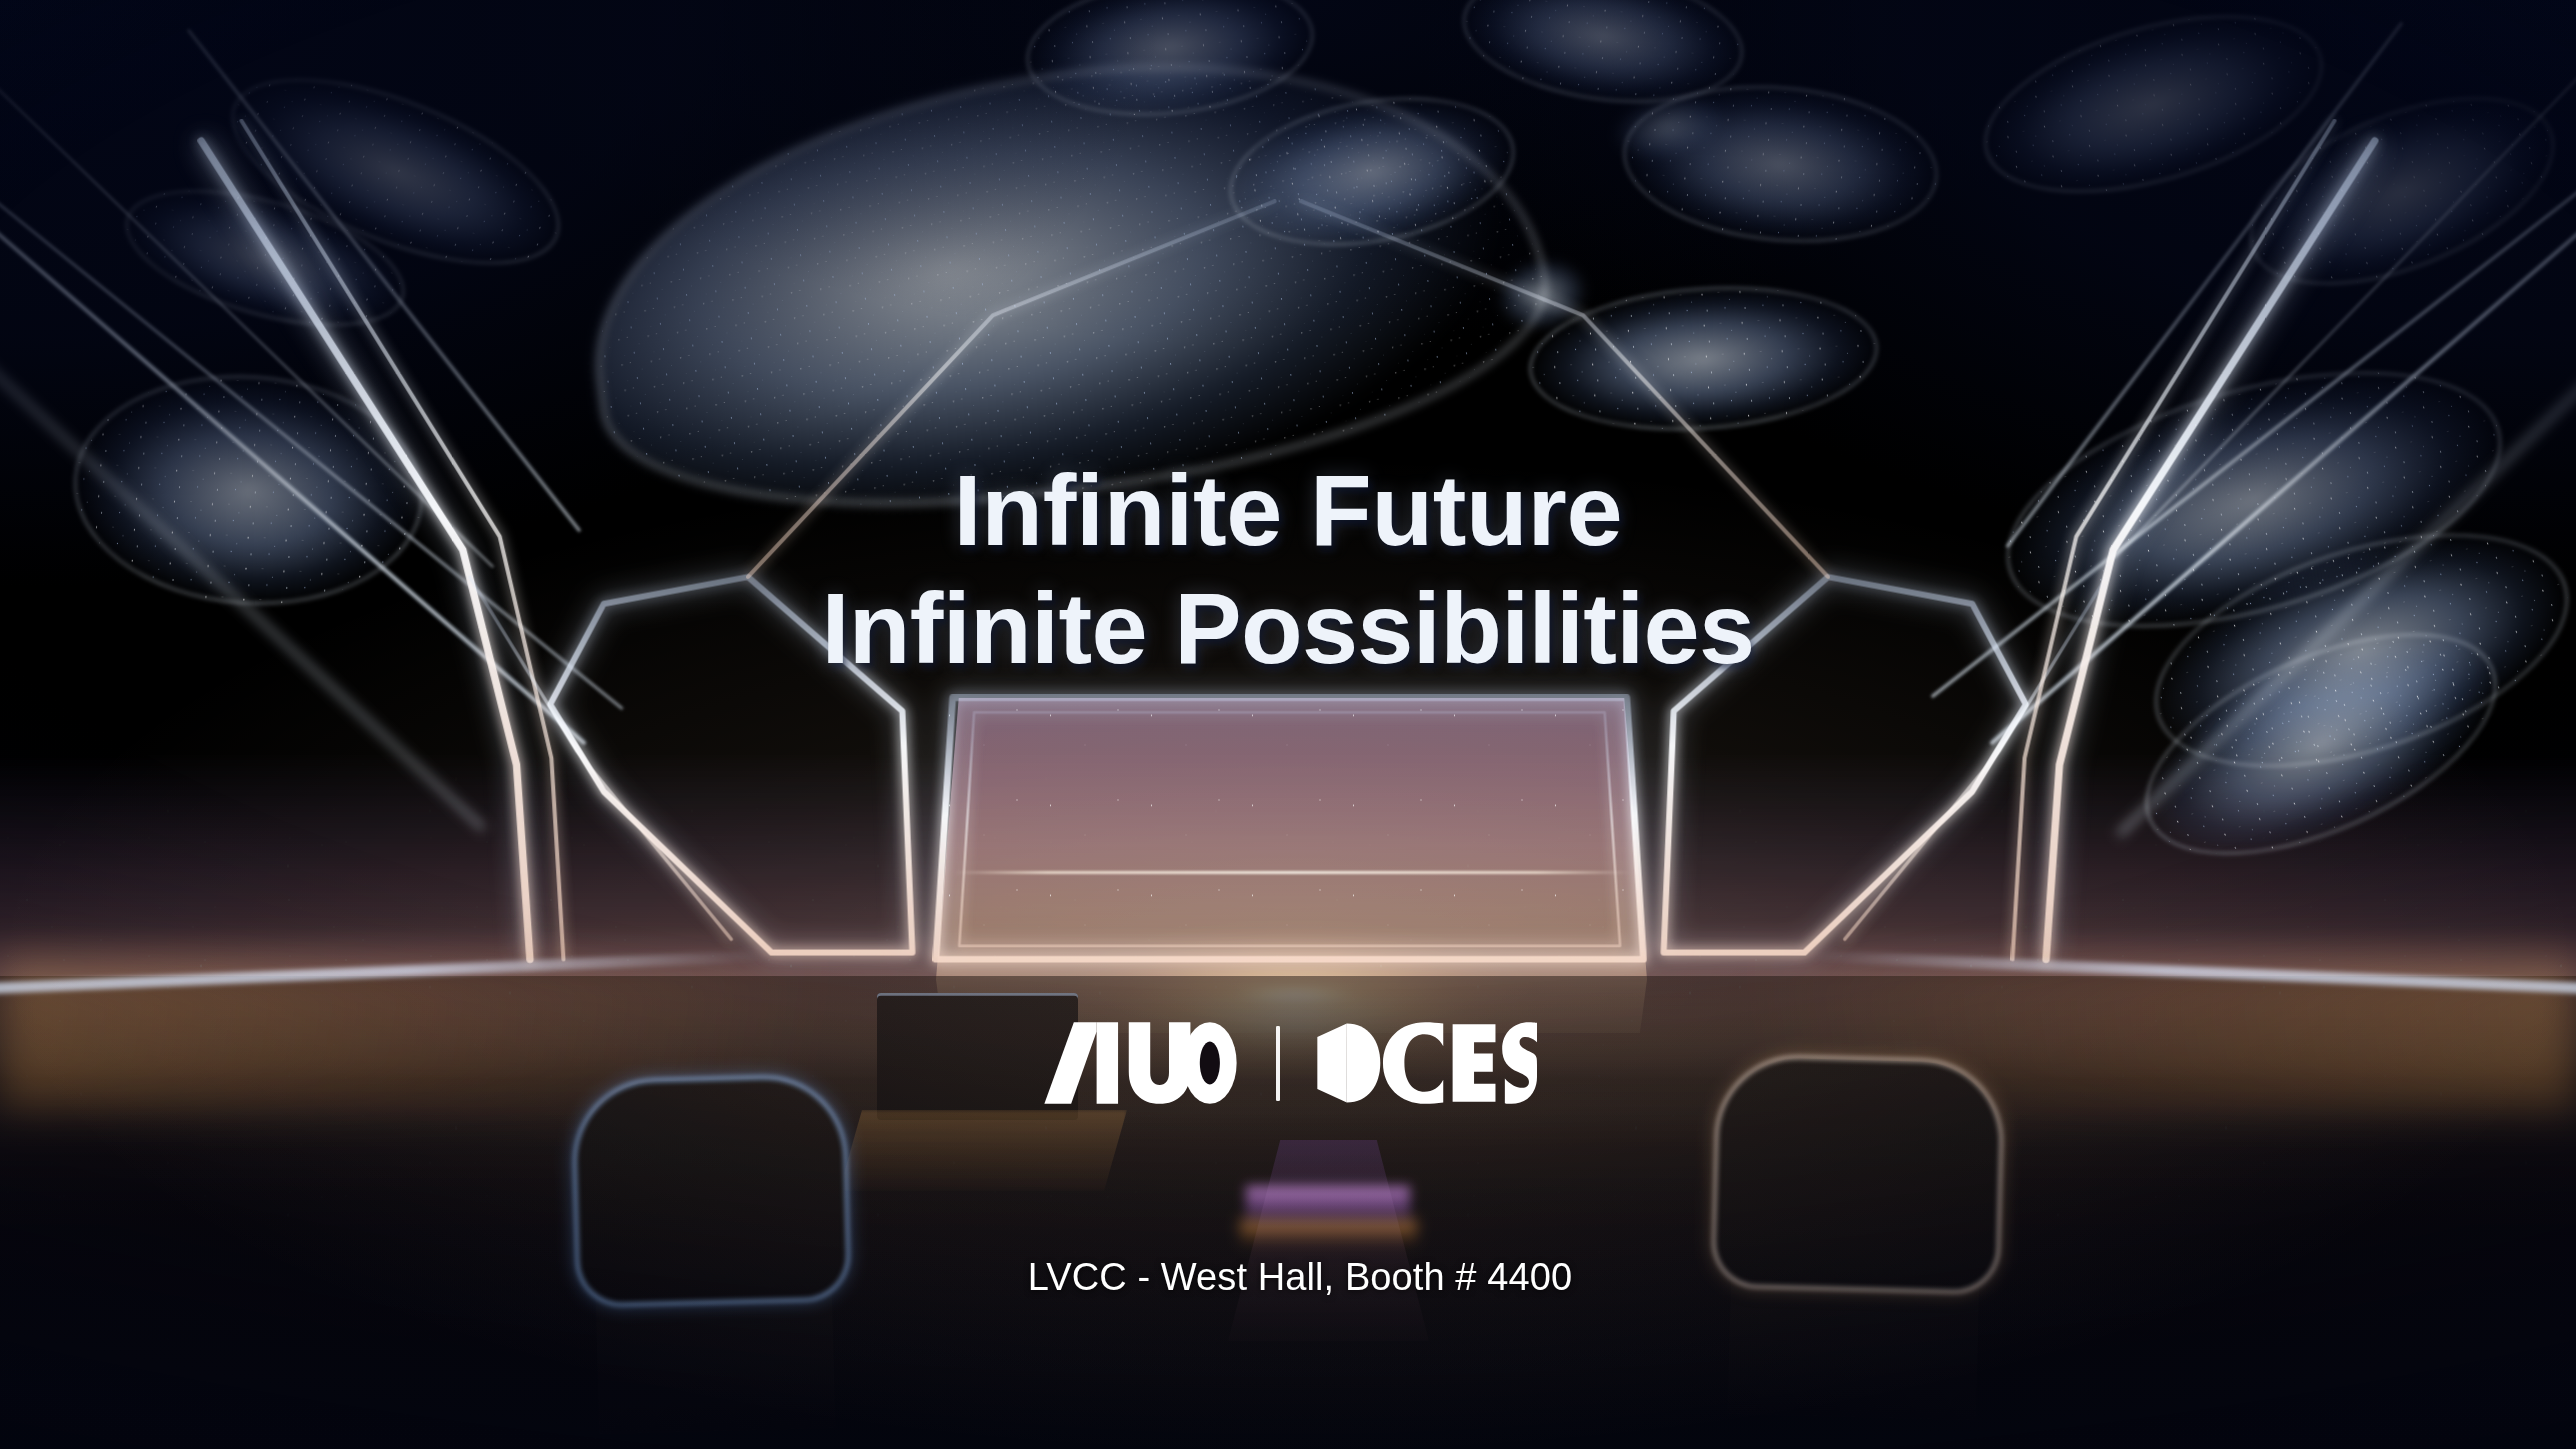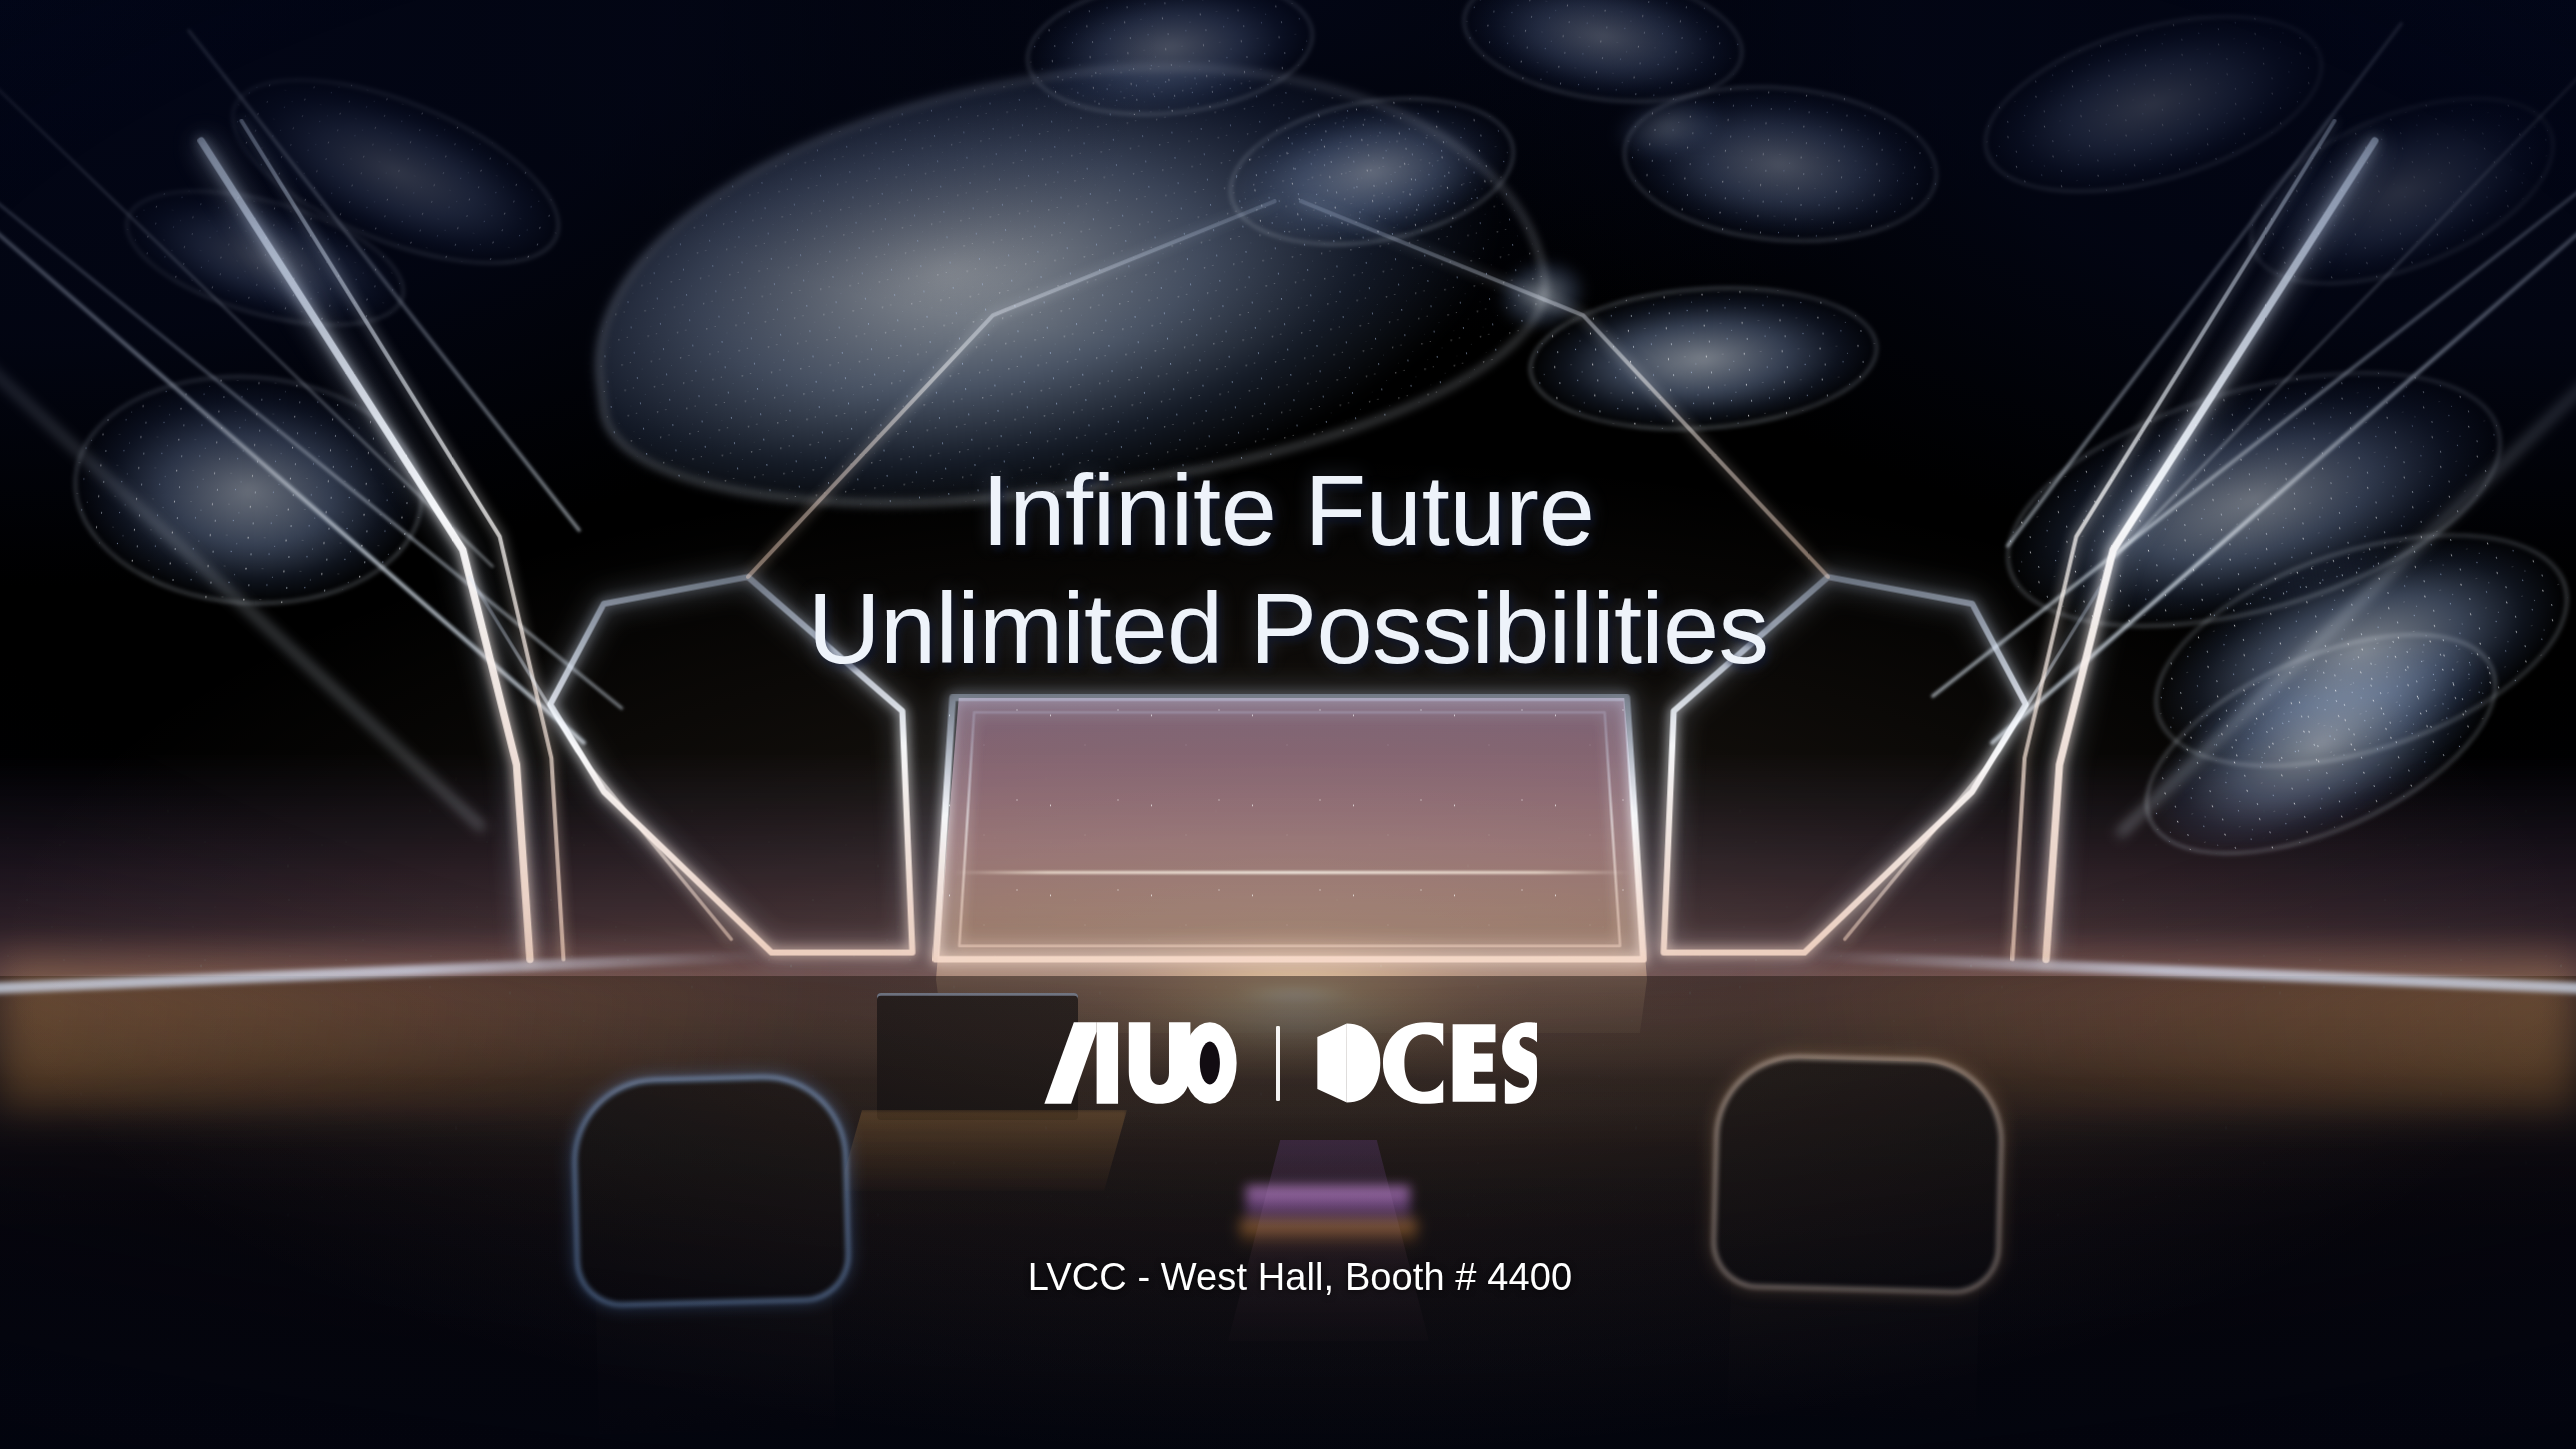--- a/index.html
+++ b/index.html
@@ -321,21 +321,21 @@
     clip-path:polygon(8% 0%, 100% 0%, 92% 100%, 0% 100%);
     background:linear-gradient(to bottom, rgba(146,96,36,.5), rgba(40,24,12,.2));
     filter:blur(2px);mix-blend-mode:screen;opacity:.8;
   }
 
   
   #headline{
     position:absolute;left:0;right:0;top:451px;
     text-align:center;
     color:#eef3fa;
-    font-weight:400;
+    font-weight:700;
     font-size:101px;
     line-height:1.17;
     letter-spacing:-0.3px;
     font-stretch:condensed;
     text-shadow:
       3.4px 4.7px 6.7px rgba(10,18,48,.55),
       0 0 20px rgba(190,214,255,.22);
     white-space:nowrap;
   }
   #headline .l2{letter-spacing:-0.7px;}
@@ -550,21 +550,21 @@
 
   <div id="console"></div>
   <div id="consoleGlow"></div>
   <div id="consoleAmber"></div>
 
   <div class="layer" id="skyVignette"></div>
   <div class="layer" id="bloom"></div>
 
   <div id="headline">
     <div class="l1">Infinite Future</div>
-    <div class="l2">Unlimited Possibilities</div>
+    <div class="l2">Infinite Possibilities</div>
   </div>
 
   <div id="logoRow">
 
     <div title="AUO">
       <svg id="auoLogo" width="201" height="82" viewBox="0 0 300 122" aria-label="AUO">
 
         <path d="M 8 122 L 48 122 L 86 14 L 86 0 L 52 0 Z" fill="#ffffff"></path>
         <path d="M 86 0 L 86 122 L 118 122 L 118 0 Z" fill="#ffffff"></path>
 

